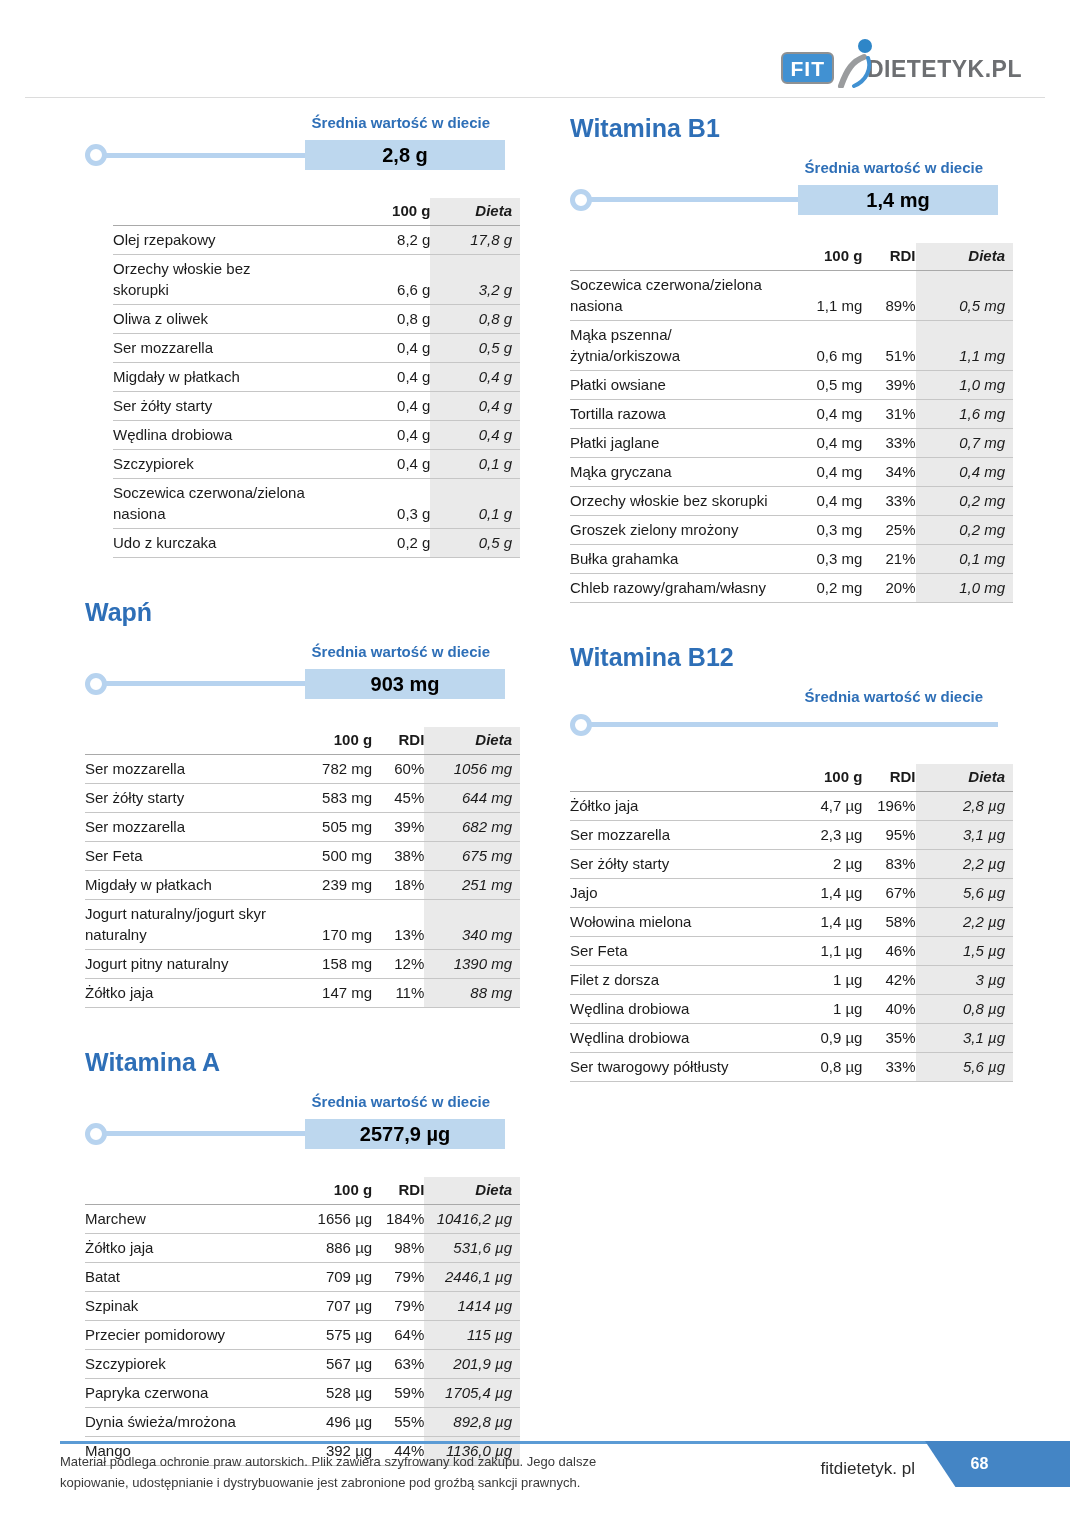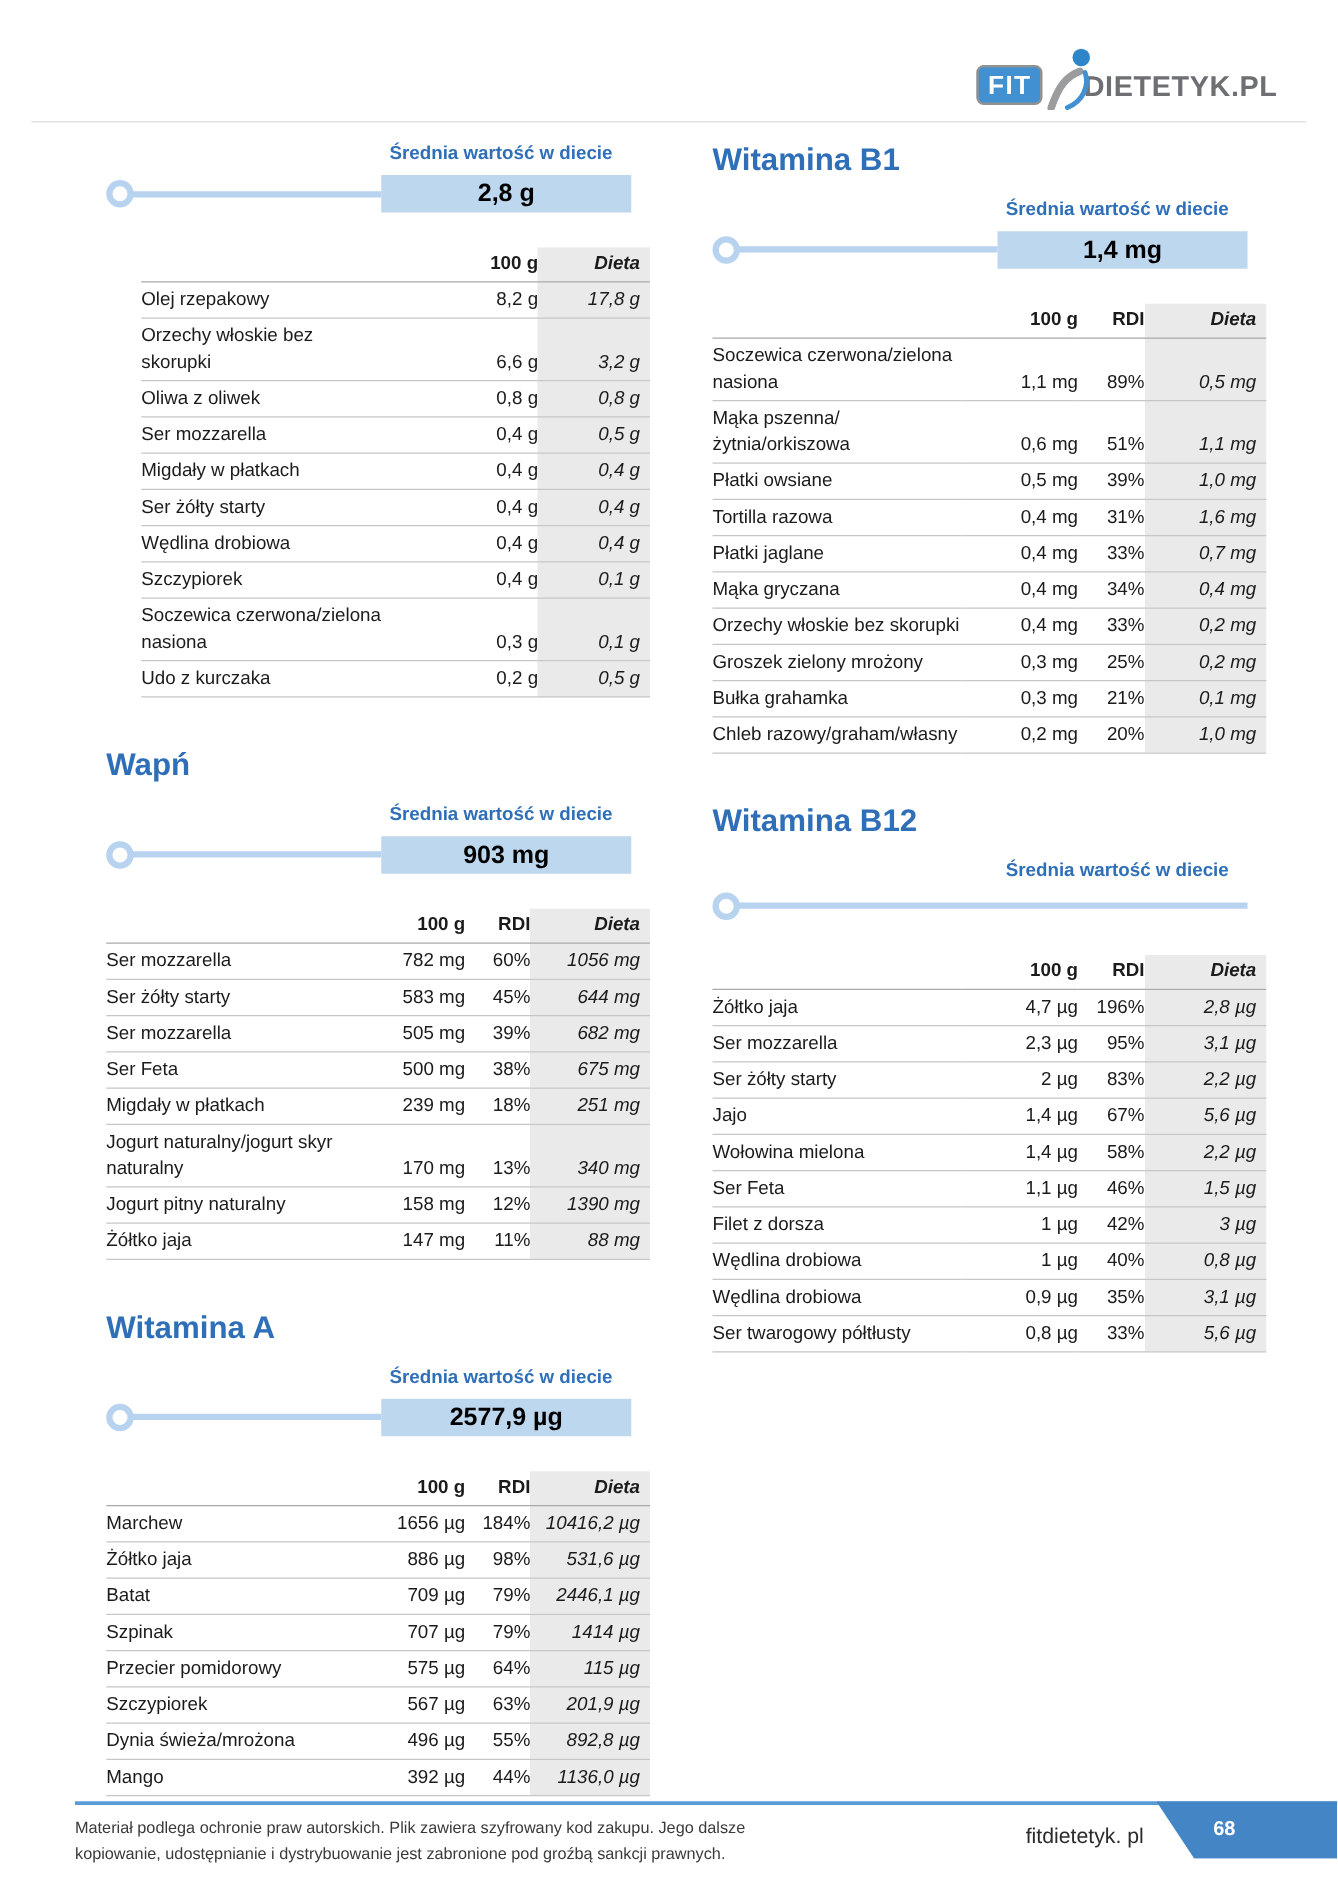--- a/index.html
+++ b/index.html
@@ -266,20 +266,26 @@
                 <td class="rdi">64%</td>
                 <td class="dieta">115 µg</td>
               </tr>
               <tr>
                 <td class="name">Szczypiorek</td>
                 <td class="num">567 µg</td>
                 <td class="rdi">63%</td>
                 <td class="dieta">201,9 µg</td>
               </tr>
               <tr>
+                <td class="name">Papryka czerwona</td>
+                <td class="num">528 µg</td>
+                <td class="rdi">59%</td>
+                <td class="dieta">1705,4 µg</td>
+              </tr>
+              <tr>
                 <td class="name">Dynia świeża/mrożona</td>
                 <td class="num">496 µg</td>
                 <td class="rdi">55%</td>
                 <td class="dieta">892,8 µg</td>
               </tr>
               <tr>
                 <td class="name">Mango</td>
                 <td class="num">392 µg</td>
                 <td class="rdi">44%</td>
                 <td class="dieta">1136,0 µg</td>

